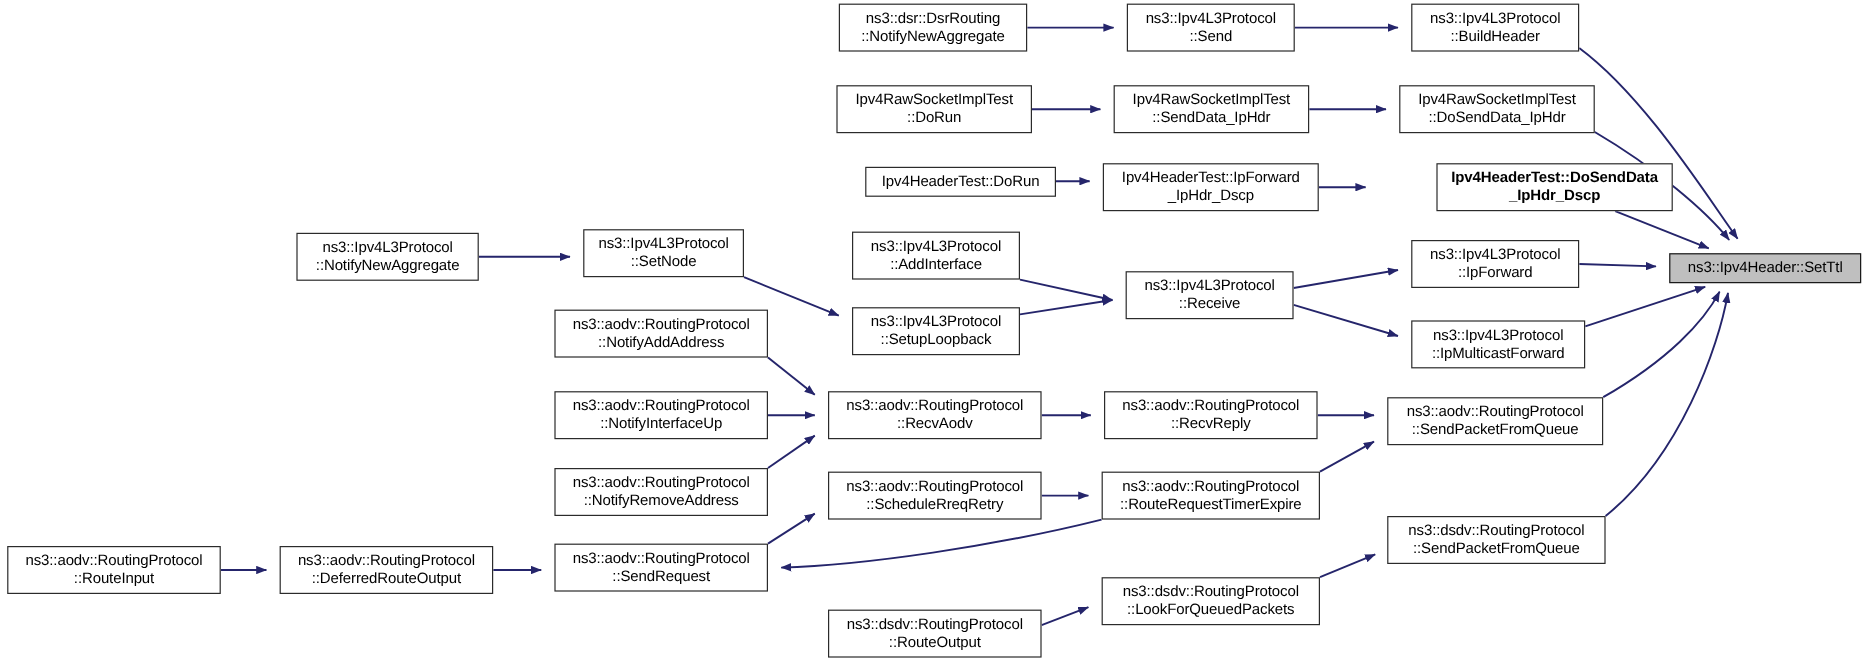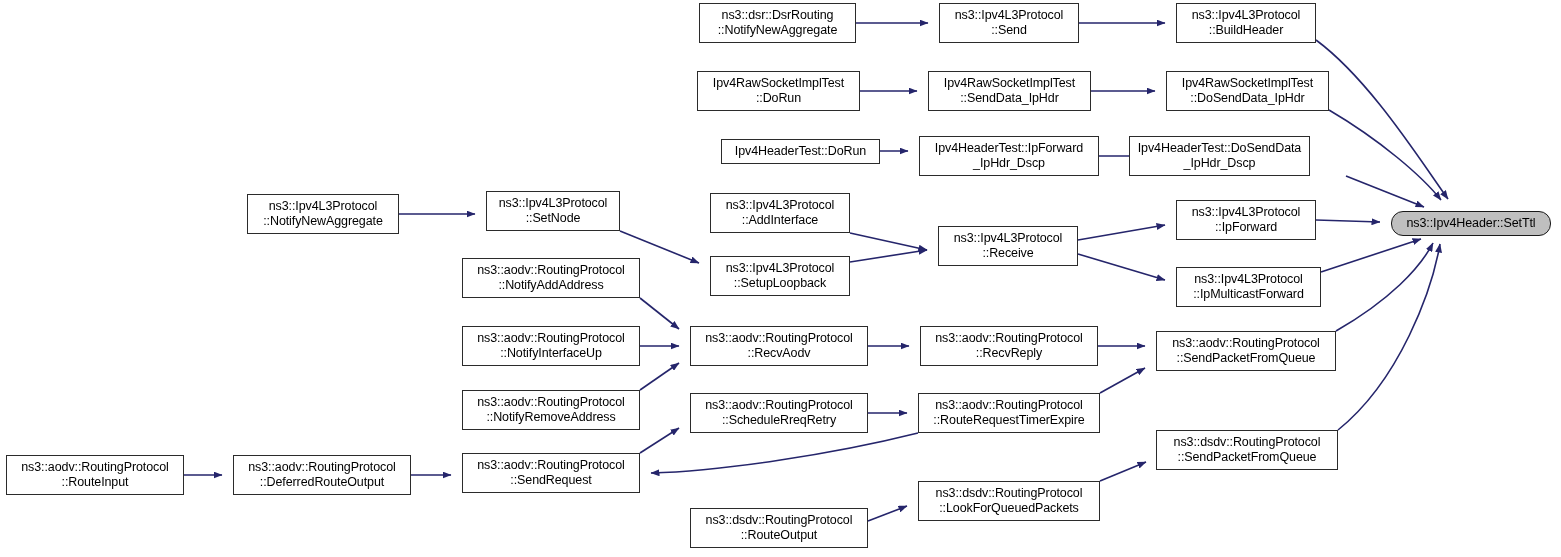--- a/index.html
+++ b/index.html
@@ -106,33 +106,33 @@
 ::BuildHeader</span></div>
       <div class="node" style="left: 697px; top: 71px; width: 163px; height: 40px;"><span class="nlabel">Ipv4RawSocketImplTest
 ::DoRun</span></div>
       <div class="node" style="left: 928px; top: 71px; width: 163px; height: 40px;"><span class="nlabel">Ipv4RawSocketImplTest
 ::SendData_IpHdr</span></div>
       <div class="node" style="left: 1166px; top: 71px; width: 163px; height: 40px;"><span class="nlabel">Ipv4RawSocketImplTest
 ::DoSendData_IpHdr</span></div>
       <div class="node" style="left: 699px; top: 139px; width: 159px; height: 25px; margin-left: 22px;"><span class="nlabel">Ipv4HeaderTest::DoRun</span></div>
       <div class="node" style="left: 919px; top: 136px; width: 180px; height: 40px;"><span class="nlabel">Ipv4HeaderTest::IpForward
 _IpHdr_Dscp</span></div>
-      <div class="node" style="left: 1129px; top: 136px; width: 181px; height: 40px;"><span class="nlabel">Ipv4HeaderTest::DoSendData
+      <div class="node" style="left: 1197px; top: 136px; width: 197px; height: 40px; font-weight: bold;"><span class="nlabel">Ipv4HeaderTest::DoSendData
 _IpHdr_Dscp</span></div>
       <div class="node" style="left: 247px; top: 194px; width: 152px; height: 40px;"><span class="nlabel">ns3::Ipv4L3Protocol
 ::NotifyNewAggregate</span></div>
       <div class="node" style="left: 486px; top: 191px; width: 134px; height: 40px;"><span class="nlabel">ns3::Ipv4L3Protocol
 ::SetNode</span></div>
       <div class="node" style="left: 710px; top: 193px; width: 140px; height: 40px;"><span class="nlabel">ns3::Ipv4L3Protocol
 ::AddInterface</span></div>
       <div class="node" style="left: 938px; top: 226px; width: 140px; height: 40px;"><span class="nlabel">ns3::Ipv4L3Protocol
 ::Receive</span></div>
       <div class="node" style="left: 1176px; top: 200px; width: 140px; height: 40px;"><span class="nlabel">ns3::Ipv4L3Protocol
 ::IpForward</span></div>
-      <div class="node highlight" style="left: 1391px; top: 211px; width: 160px; height: 25px; border-radius: 12px;"><span class="nlabel">ns3::Ipv4Header::SetTtl</span></div>
+      <div class="node highlight" style="left: 1391px; top: 211px; width: 160px; height: 25px;"><span class="nlabel">ns3::Ipv4Header::SetTtl</span></div>
       <div class="node" style="left: 710px; top: 256px; width: 140px; height: 40px;"><span class="nlabel">ns3::Ipv4L3Protocol
 ::SetupLoopback</span></div>
       <div class="node" style="left: 1176px; top: 267px; width: 145px; height: 40px;"><span class="nlabel">ns3::Ipv4L3Protocol
 ::IpMulticastForward</span></div>
       <div class="node" style="left: 462px; top: 258px; width: 178px; height: 40px;"><span class="nlabel">ns3::aodv::RoutingProtocol
 ::NotifyAddAddress</span></div>
       <div class="node" style="left: 462px; top: 326px; width: 178px; height: 40px;"><span class="nlabel">ns3::aodv::RoutingProtocol
 ::NotifyInterfaceUp</span></div>
       <div class="node" style="left: 690px; top: 326px; width: 178px; height: 40px;"><span class="nlabel">ns3::aodv::RoutingProtocol
 ::RecvAodv</span></div>

